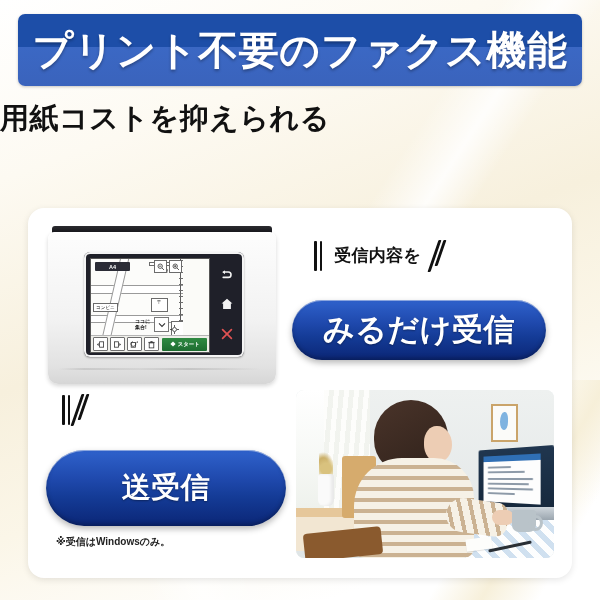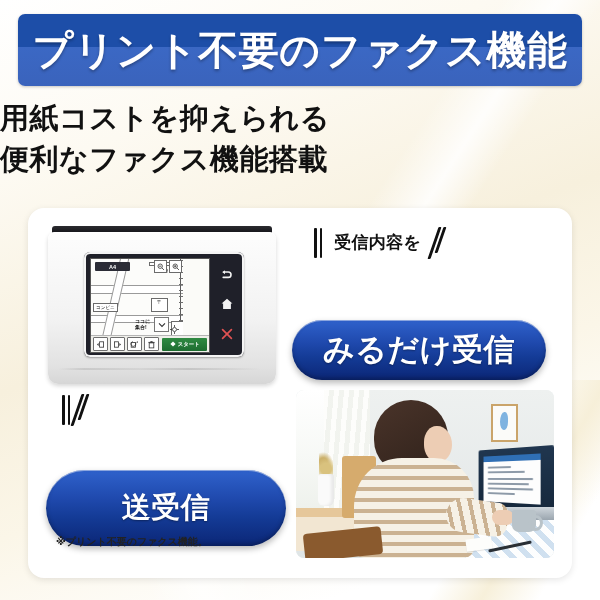--- a/index.html
+++ b/index.html
@@ -150,21 +150,20 @@
   .callout .ctext div{white-space:nowrap;}
 
   
   .pill{
     position:absolute;border-radius:999px;
     background:linear-gradient(to bottom,#2f62cc 0%,#1f49ad 38%,#143b96 62%,#0b2676 100%);
     box-shadow:0 3px 6px rgba(0,0,0,.28),inset 0 1px 0 rgba(255,255,255,.45),inset 0 -2px 4px rgba(0,0,0,.25);
     display:flex;align-items:center;justify-content:center;
     color:#ffffff;text-align:right;
     text-shadow:0 1px 2px rgba(0,0,0,.35);
-    margin-top:20px;
   }
   .pill .ptext{font-weight:700;line-height:1.14;letter-spacing:.5px;}
   .pill .ptext div{white-space:nowrap;}
   #pill-miru{left:264px;top:92px;width:254px;height:60px;}
   #pill-miru .ptext{font-size:31px;}
   #pill-pc{left:18px;top:242px;width:240px;height:76px;}
   #pill-pc .ptext{font-size:29px;}
 
   .footnote{
     position:absolute;left:28px;top:327px;color:#222;font-size:10px;font-weight:700;white-space:nowrap;
@@ -223,21 +222,20 @@
   <div class="bg-streak a"></div>
   <div class="bg-streak b"></div>
   <div class="bg-streak c"></div>
 
   <div class="header-bar">
     <div class="header-title">プリント不要のファクス機能</div>
   </div>
 
   <div class="subtitle">
     <div>用紙コストを抑えられる</div>
-    <div>便利なファクス機能搭載</div>
   </div>
 
   <div class="card">
 
     <div class="printer">
       <div class="printer-top-strip"></div>
       <div class="printer-body">
         <div class="printer-seam"></div>
       </div>
 
@@ -357,21 +355,21 @@
           </div>
           <div class="key">
             <svg width="14" height="14" viewBox="0 0 14 14">
                 <path d="M2.6 2.6 11.4 11.4M11.4 2.6 2.6 11.4" stroke="#e05252" stroke-width="1.7" stroke-linecap="round"></path>
               </svg>
           </div>
         </div>
       </div>
     </div>
 
-    <div class="callout" id="callout-receive" style="left:286px;top:19px;gap:12px;">
+    <div class="callout" id="callout-receive" style="left:286px;top:32px;gap:12px;">
       <div class="slashes">
           <i></i>
           <i></i>
         </div>
       <div class="ctext">
         <div>受信内容を</div>
       </div>
       <div class="slashes right">
           <i style="transform:skewX(-19deg);height:32px"></i>
           <i style="transform:skewX(-19deg);height:26px"></i>
@@ -394,21 +392,21 @@
           <i style="transform:skewX(-19deg);height:26px"></i>
         </div>
     </div>
 
     <div class="pill" id="pill-pc">
       <div class="ptext">
         <div>送受信</div>
       </div>
     </div>
 
-    <div class="footnote">※プリント不要のファクス機能。</div>
+    <div class="footnote">※受信はWindowsのみ。</div>
 
     <div class="photo">
       <div class="wall"></div>
       <div class="window"></div>
       <div class="curtain"></div>
       <div class="sill"></div>
       <div class="sill2"></div>
       <div class="plant"></div>
       <div class="vase"></div>
       <div class="chairback"></div>

